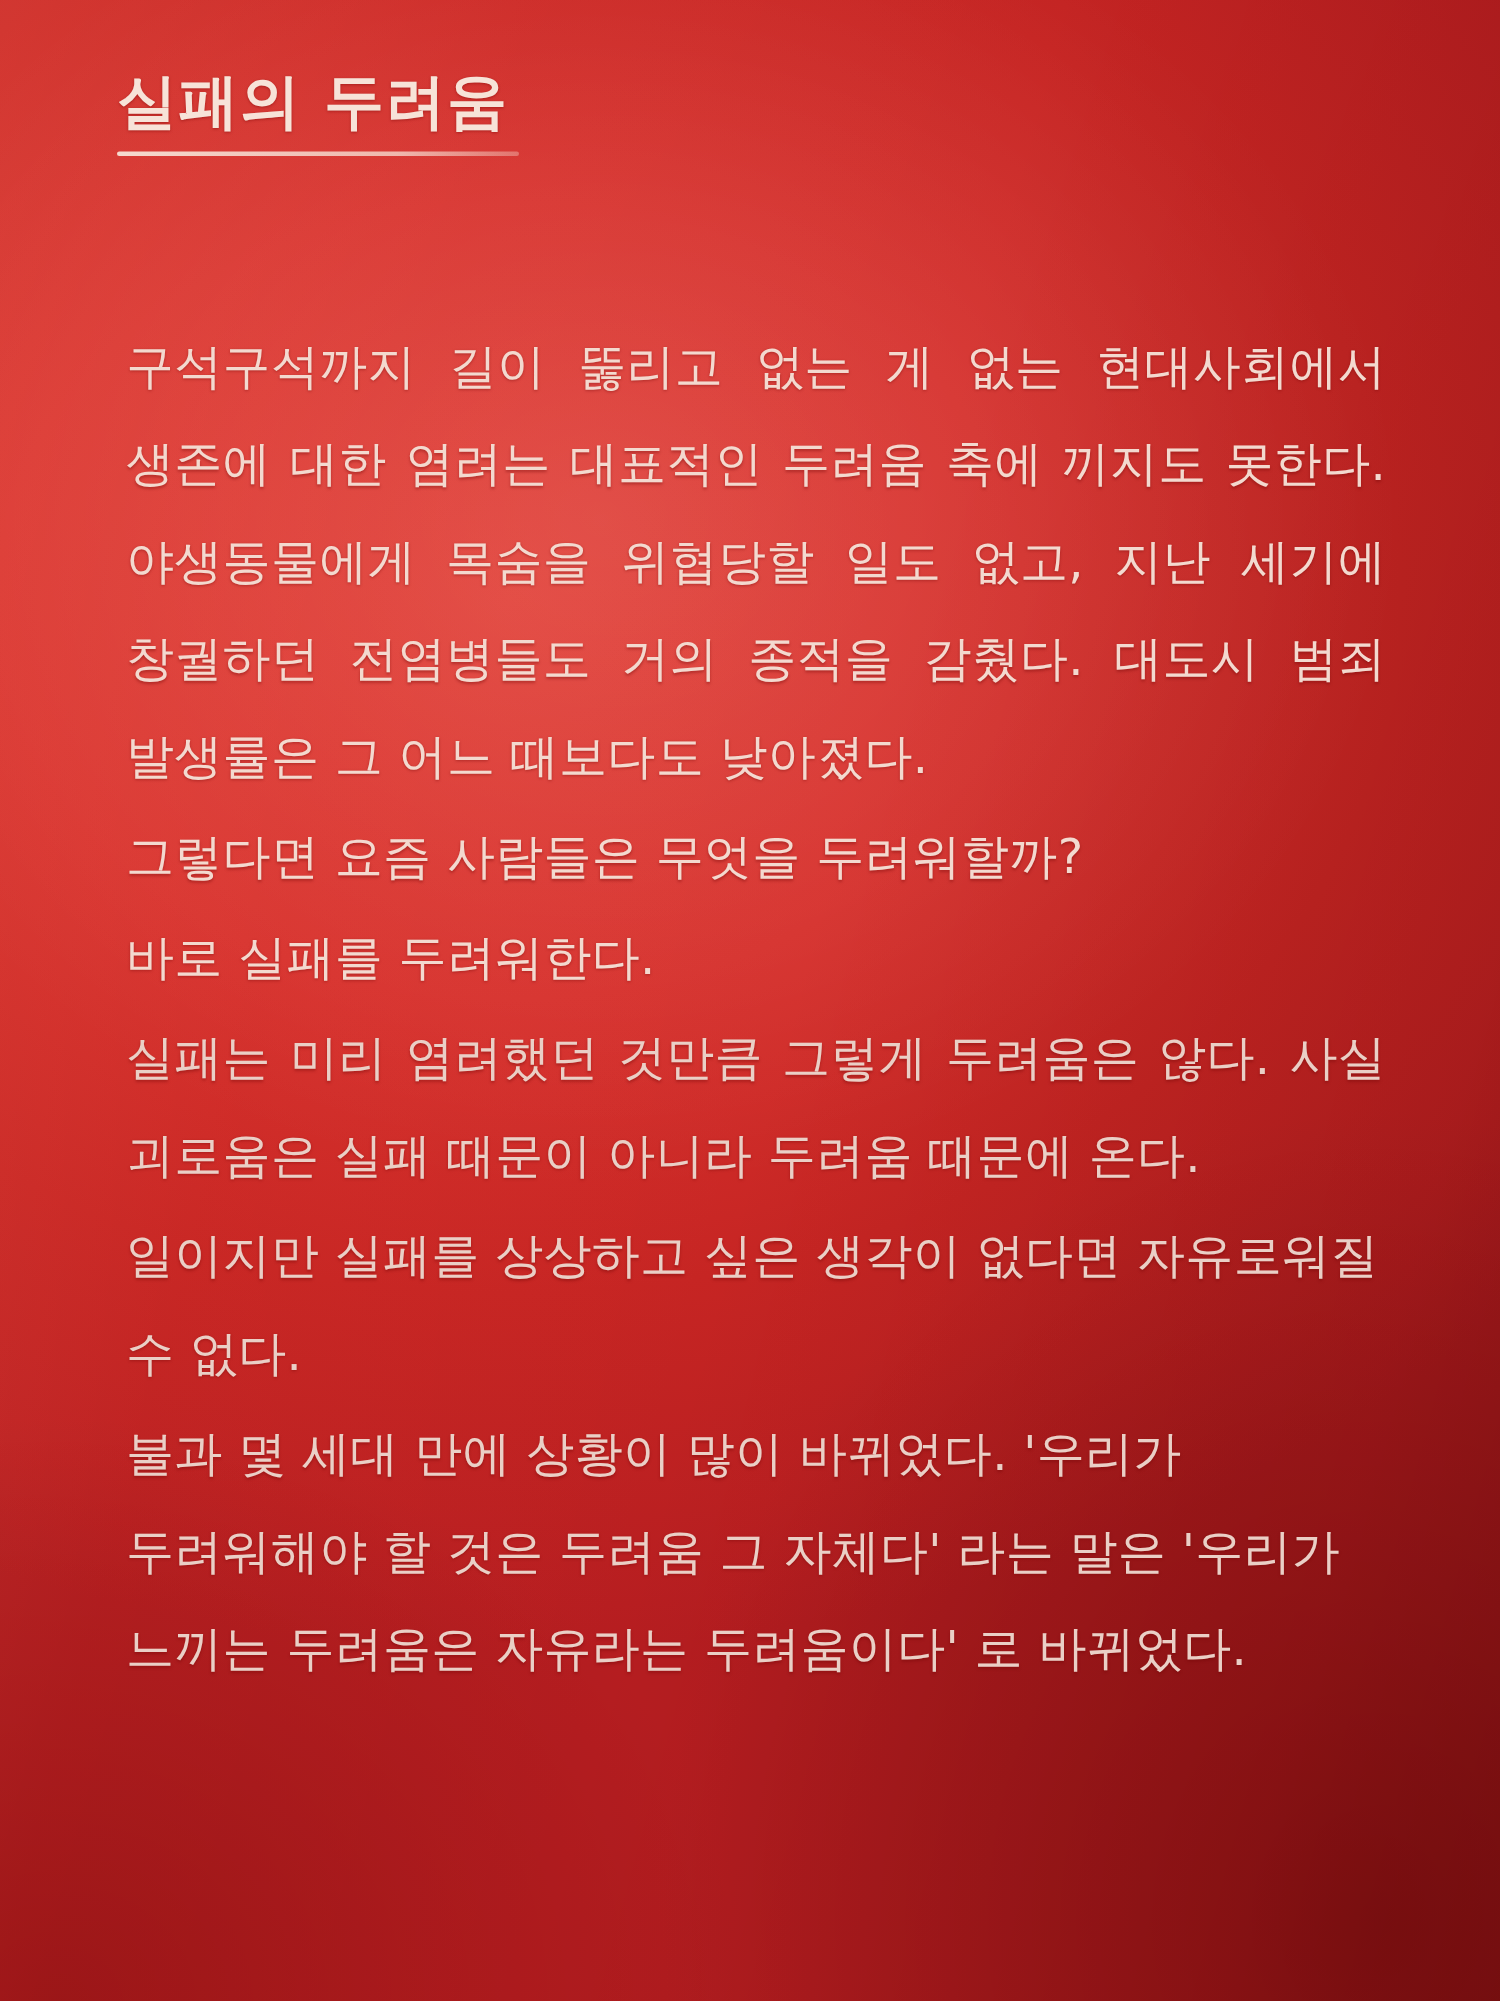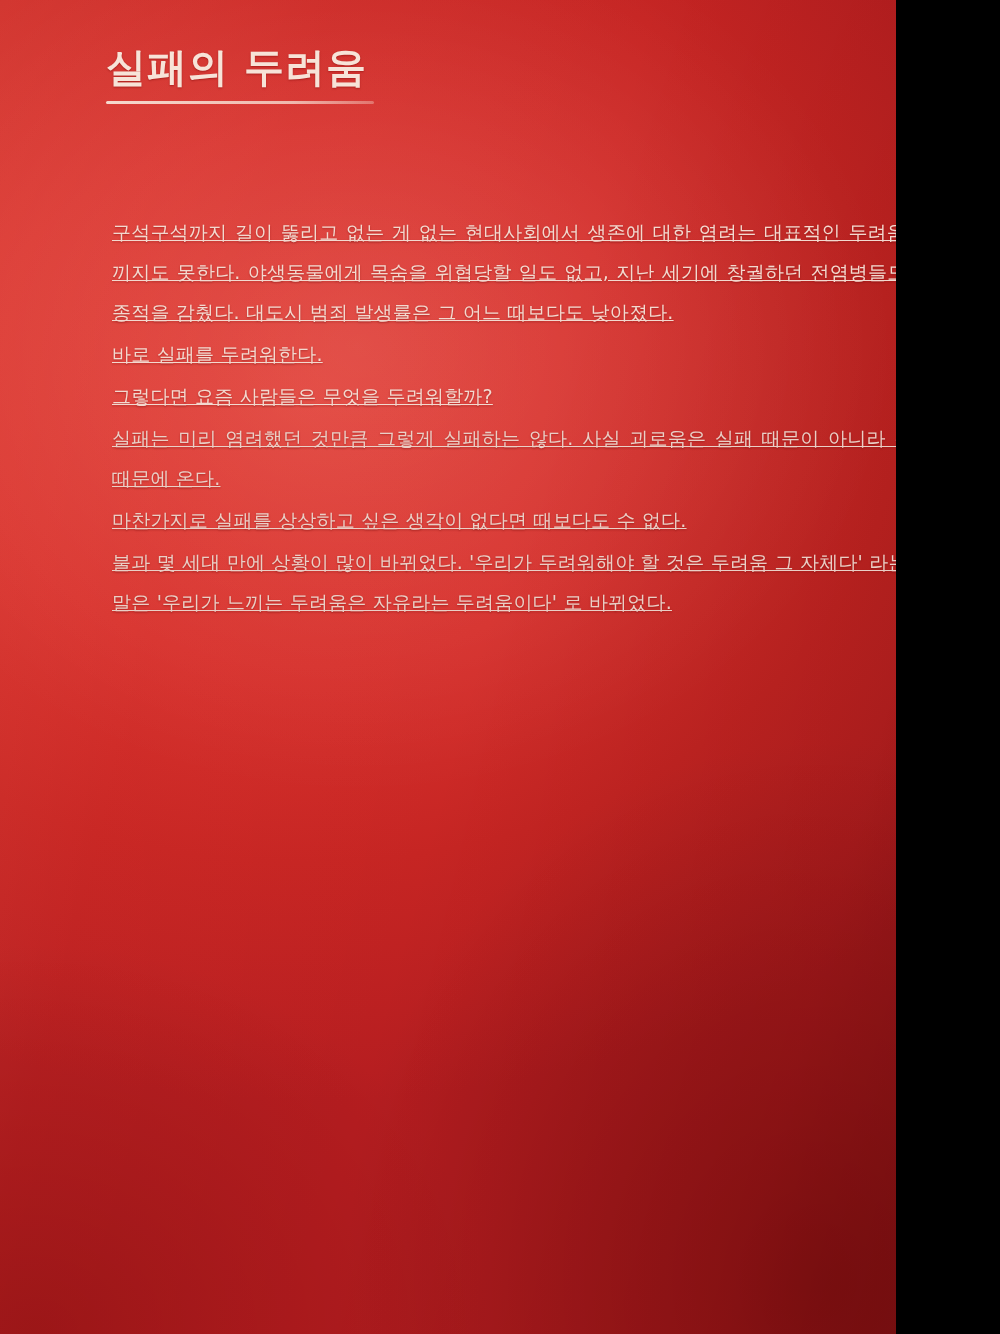--- a/index.html
+++ b/index.html
@@ -3,28 +3,27 @@
 <meta charset="utf-8">
 <style>
   html, body {
     margin: 0;
     padding: 0;
     background: #000;
   }
 
   .page {
     position: relative;
-    width: 868px;
+    width: 1000px;
     height: 1334px;
     overflow: hidden;
     background:
       radial-gradient(ellipse 900px 700px at 34% 30%, #e03d35 0%, #d6302c 38%, #c62523 66%, #b51d20 100%),
       linear-gradient(160deg, #e4413a 0%, #cf2b28 45%, #b61e1f 100%);
     font-family: "DejaVu Sans", "Liberation Sans", sans-serif;
-    padding-left: 28px;
   }
 
   
   .page::before {
     content: "";
     position: absolute;
     inset: 0;
     background:
       linear-gradient(105deg, rgba(255,120,100,0.22) 0%, rgba(255,90,70,0.05) 26%, rgba(0,0,0,0.0) 52%, rgba(60,0,0,0.16) 86%, rgba(40,0,0,0.30) 100%);
     pointer-events: none;
@@ -73,27 +72,26 @@
     position: absolute;
     left: 84px;
     top: 212px;
     width: 840px;
     color: #f3d9cf;
     text-shadow: 0 1px 2px rgba(110,5,5,0.40);
   }
 
   .para {
     margin: 0 0 2px 0;
-    font-size: 19px;
-    line-height: 40px;
+    font-size: 32px;
+    line-height: 65px;
     text-align: justify;
     text-justify: inter-character;
     word-break: keep-all;
     letter-spacing: 0.2px;
-    text-decoration: underline;
   }
 
   .para.last-lines {
     text-align: left;
   }
 
   
   .para:nth-last-child(-n+3) {
     color: #eacfc6;
   }
@@ -104,21 +102,21 @@
 <div class="page">
   <div class="content">
 
     <div class="title-block">
       <h1 class="title">실패의 두려움</h1>
       <div class="title-rule"></div>
     </div>
 
     <div class="body-text">
       <p class="para">구석구석까지 길이 뚫리고 없는 게 없는 현대사회에서 생존에 대한 염려는 대표적인 두려움 축에 끼지도 못한다. 야생동물에게 목숨을 위협당할 일도 없고, 지난 세기에 창궐하던 전염병들도 거의 종적을 감췄다. 대도시 범죄 발생률은 그 어느 때보다도 낮아졌다.</p>
+      <p class="para">그렇다면 요즘 사람들은 무엇을 두려워할까?</p>
       <p class="para">바로 실패를 두려워한다.</p>
-      <p class="para">그렇다면 요즘 사람들은 무엇을 두려워할까?</p>
-      <p class="para">실패는 미리 염려했던 것만큼 그렇게 실패하는 않다. 사실 괴로움은 실패 때문이 아니라 두려움 때문에 온다.</p>
-      <p class="para last-lines">마찬가지로 실패를 상상하고 싶은 생각이 없다면 때보다도 수 없다.</p>
+      <p class="para">실패는 미리 염려했던 것만큼 그렇게 두려움은 않다. 사실 괴로움은 실패 때문이 아니라 두려움 때문에 온다.</p>
+      <p class="para last-lines">일이지만 실패를 상상하고 싶은 생각이 없다면 자유로워질 수 없다.</p>
       <p class="para last-lines">불과 몇 세대 만에 상황이 많이 바뀌었다. '우리가 두려워해야 할 것은 두려움 그 자체다' 라는 말은 '우리가 느끼는 두려움은 자유라는 두려움이다' 로 바뀌었다.</p>
     </div>
 
   </div>
 </div>
 
 </body></html>

